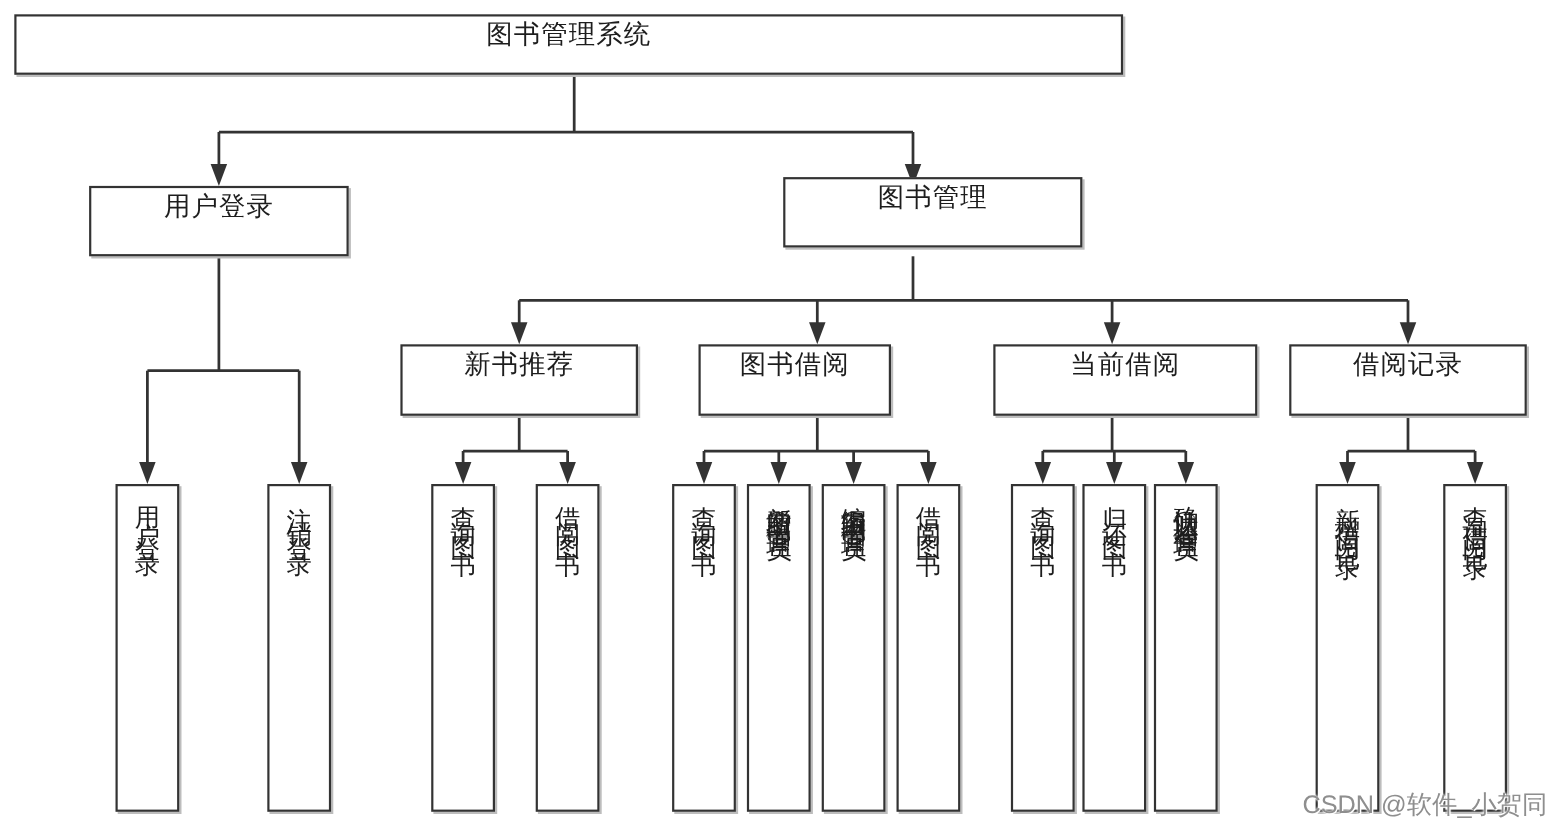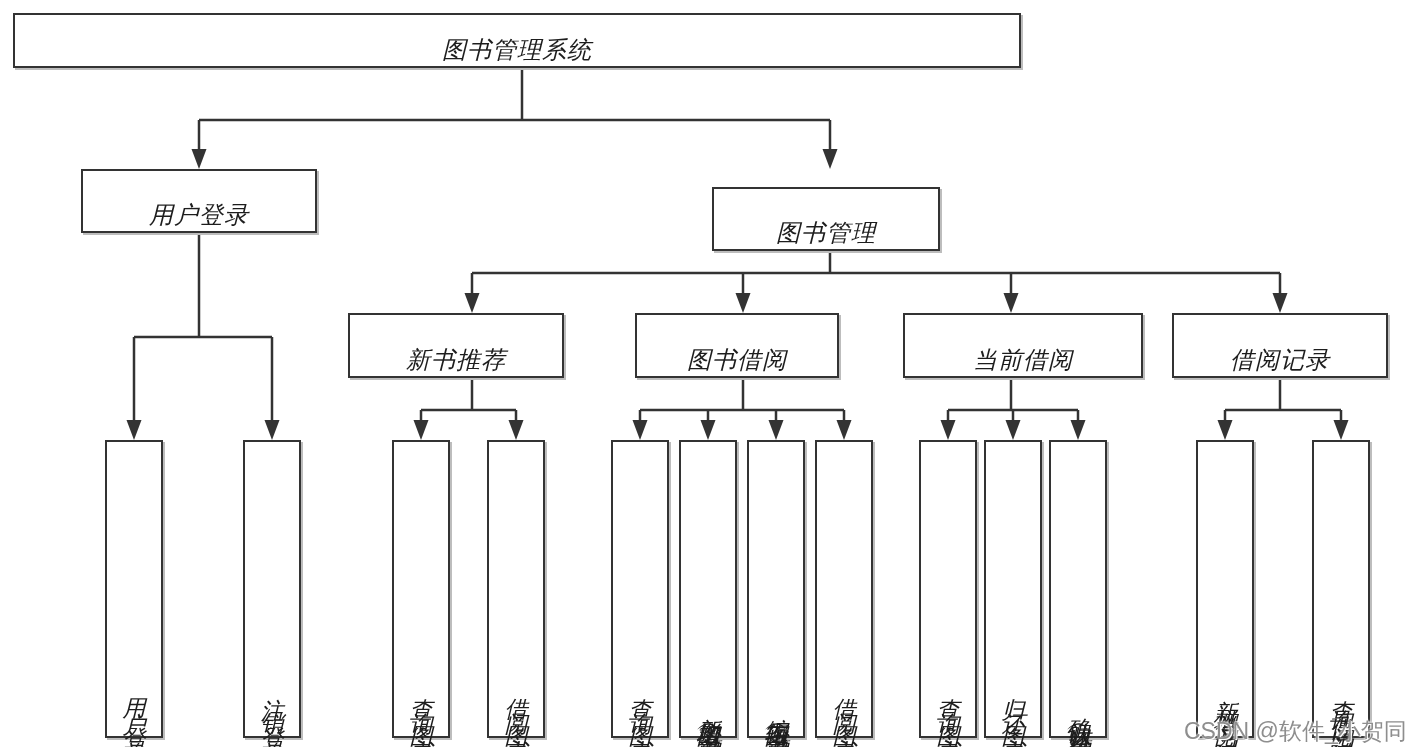--- a/index.html
+++ b/index.html
@@ -10,23 +10,22 @@
     font-family:"Liberation Sans","DejaVu Sans",sans-serif;
     overflow:hidden;
   }
   .connectors{position:absolute;left:0;top:0;width:1405px;height:747px;}
   .node{
     position:absolute;
     box-sizing:border-box;
     background:#ffffff;
     border:2.5px solid #333333;
     box-shadow:2px 2px 0 #bdbdbd;
-    display:flex;align-items:flex-end;justify-content:center;
+    display:flex;align-items:flex-start;justify-content:center;
     color:#1d1d1d;
-    font-style:italic;
   }
   .hlabel{font-size:24px;letter-spacing:1px;white-space:nowrap;}
   .vnode{
     width:58px;height:298px;top:440px;
   }
   .vlabel{
     writing-mode:vertical-rl;
     text-orientation:mixed;
     font-size:23px;
     line-height:1;
@@ -116,28 +115,28 @@
     </g>
   </svg>
 
   <div class="node" style="left:13px;top:13px;width:1008px;height:55px">
     <span class="hlabel">图书管理系统</span>
   </div>
 
   <div class="node" style="left:81px;top:169px;width:236px;height:64px">
     <span class="hlabel">用户登录</span>
   </div>
-  <div class="node" style="left:712px;top:187px;width:228px;height:64px">
+  <div class="node" style="left:712px;top:161px;width:272px;height:64px">
     <span class="hlabel">图书管理</span>
   </div>
 
-  <div class="node" style="left:348px;top:313px;width:216px;height:65px">
+  <div class="node" style="left:364px;top:313px;width:216px;height:65px">
     <span class="hlabel">新书推荐</span>
   </div>
-  <div class="node" style="left:635px;top:313px;width:204px;height:65px">
+  <div class="node" style="left:635px;top:313px;width:175px;height:65px">
     <span class="hlabel">图书借阅</span>
   </div>
   <div class="node" style="left:903px;top:313px;width:240px;height:65px">
     <span class="hlabel">当前借阅</span>
   </div>
   <div class="node" style="left:1172px;top:313px;width:216px;height:65px">
     <span class="hlabel">借阅记录</span>
   </div>
 
   <div class="node vnode" style="left:105px">

